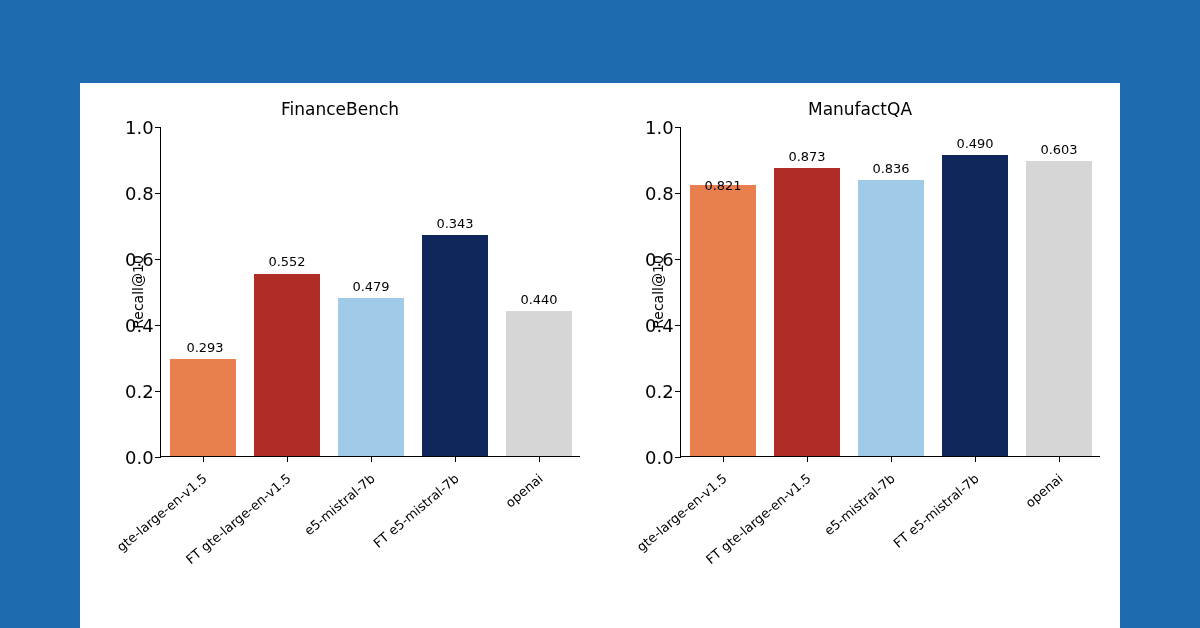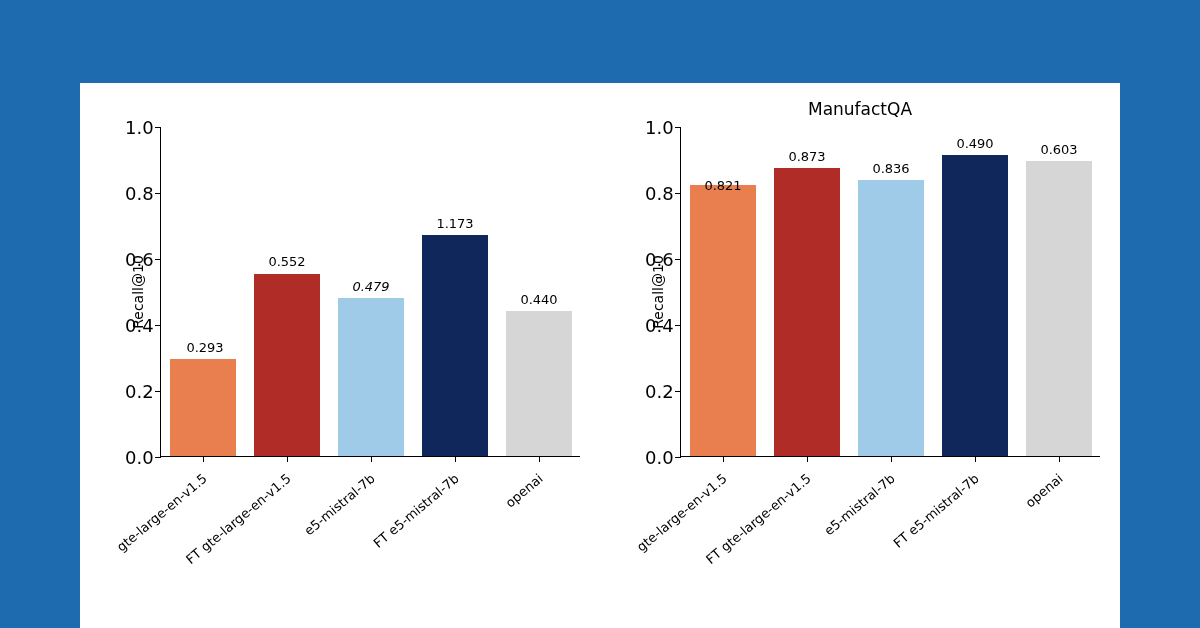--- a/index.html
+++ b/index.html
@@ -110,20 +110,21 @@
     text-align: right;
   }
 </style>
 </head>
 <body>
 
 <div class="frame">
   <div class="panels">
 
     <div class="panel">
+      <div class="title">FinanceBench</div>
       <div class="axes">
         <div class="ylabel">Recall@10</div>
 
         <div class="yticks-host"></div>
 
         <div class="bars-host"></div>
 
         <div class="xticks-host"></div>
       <div class="ytick" style="top: 330px;"></div>
           <div class="ytick-label" style="top: 330px;">0.0</div>
@@ -139,25 +140,25 @@
           <div class="ytick-label" style="top: 0px;">1.0</div>
           <div class="bar" style="left: 9.24px; width: 65.52px; height: 96.69px; background: rgb(233, 126, 79);"></div>
           <div class="bar-label" style="left: 44px; bottom: 100.69px;">0.293</div>
           <div class="xtick" style="left: 42px;"></div>
           <div class="xtick-label" style="left: 44px; top: 342px; width: 160px; margin-left: -160px;">gte-large-en-v1.5</div>
           <div class="bar" style="left: 93.24px; width: 65.52px; height: 182.16px; background: rgb(176, 45, 39);"></div>
           <div class="bar-label" style="left: 126px; bottom: 187px; margin-top: 8px;">0.552</div>
           <div class="xtick" style="left: 126px;"></div>
           <div class="xtick-label" style="left: 128px; top: 342px; width: 160px; margin-left: -160px;">FT gte-large-en-v1.5</div>
           <div class="bar" style="left: 177.24px; width: 65.52px; height: 158.07px; background: rgb(160, 203, 232);"></div>
-          <div class="bar-label" style="left: 210px; bottom: 162.07px; font-style: italic;">0.479</div>
+          <div class="bar-label" style="left: 210px; bottom: 162.07px;">0.479</div>
           <div class="xtick" style="left: 210px;"></div>
           <div class="xtick-label" style="left: 212px; top: 342px; width: 160px; margin-left: -160px;">e5-mistral-7b</div>
           <div class="bar" style="left: 261.24px; width: 65.52px; height: 221.1px; background: rgb(16, 39, 91);"></div>
-          <div class="bar-label" style="left: 294px; bottom: 225.1px;">1.173</div>
+          <div class="bar-label" style="left: 294px; bottom: 225.1px;">0.343</div>
           <div class="xtick" style="left: 294px;"></div>
           <div class="xtick-label" style="left: 296px; top: 342px; width: 160px; margin-left: -160px;">FT e5-mistral-7b</div>
           <div class="bar" style="left: 345.24px; width: 65.52px; height: 145.2px; background: rgb(214, 214, 214);"></div>
           <div class="bar-label" style="left: 378px; bottom: 149.2px;">0.440</div>
           <div class="xtick" style="left: 378px;"></div>
           <div class="xtick-label" style="left: 380px; top: 342px; width: 160px; margin-left: -160px;">openai</div>
         </div>
     </div>
 
     <div class="panel">

